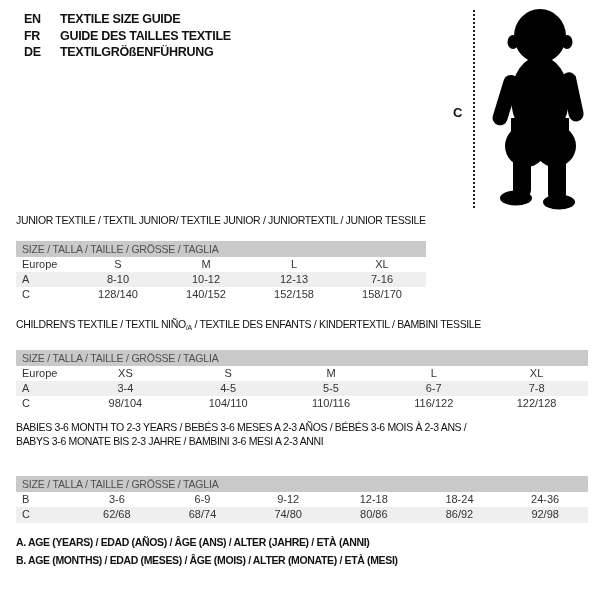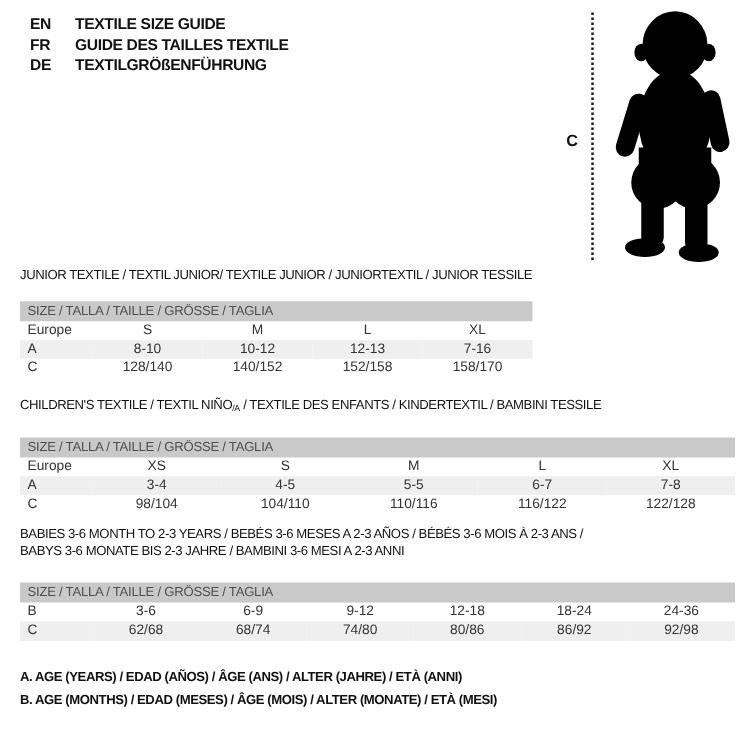--- a/index.html
+++ b/index.html
@@ -38,21 +38,21 @@
   .section { position: absolute; left: 16px; }
   .sec1 { top: 214px; width: 410px; }
   .sec2 { top: 318px; width: 572px; }
   .sec3 { top: 421px; width: 572px; }
   .section h2 {
     margin: 0; font-size: 10.5px; font-weight: normal; letter-spacing: -0.35px;
     color: #111; line-height: 13.5px; white-space: nowrap;
   }
   .sec1 h2 { margin-bottom: 13px; }
   .sec2 h2 { margin-bottom: 15px; }
-  .sec3 h2 { margin-bottom: 18px; white-space: normal; }
+  .sec3 h2 { margin-bottom: 28px; white-space: normal; }
   .sub { font-size: 7px; vertical-align: -2px; letter-spacing: -0.2px; }
 
   table {
     border-collapse: collapse; table-layout: fixed; width: 100%;
   }
   col.label-col { width: 58px; }
   thead th {
     background: #c9c9c9; color: #4f4f4f; font-weight: normal;
     font-size: 10.5px; letter-spacing: -0.2px; text-align: left;
     height: 16px; padding: 0 16px 0 6px;

